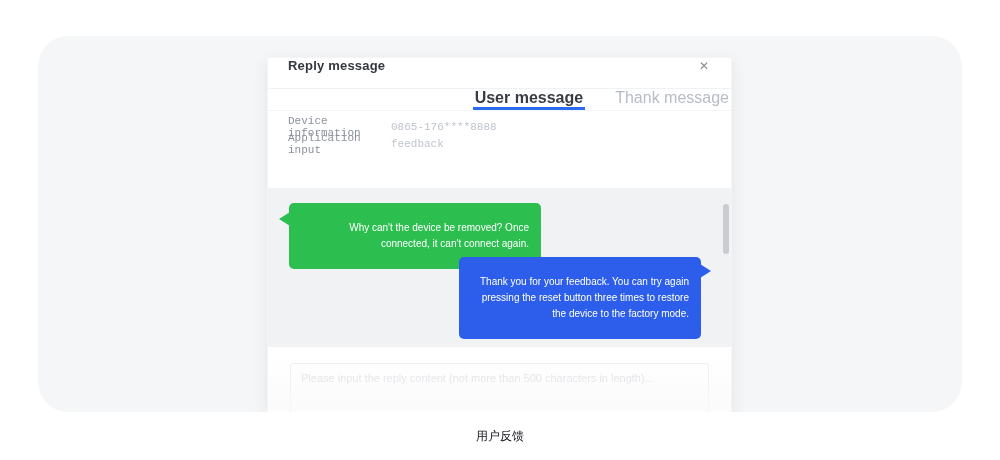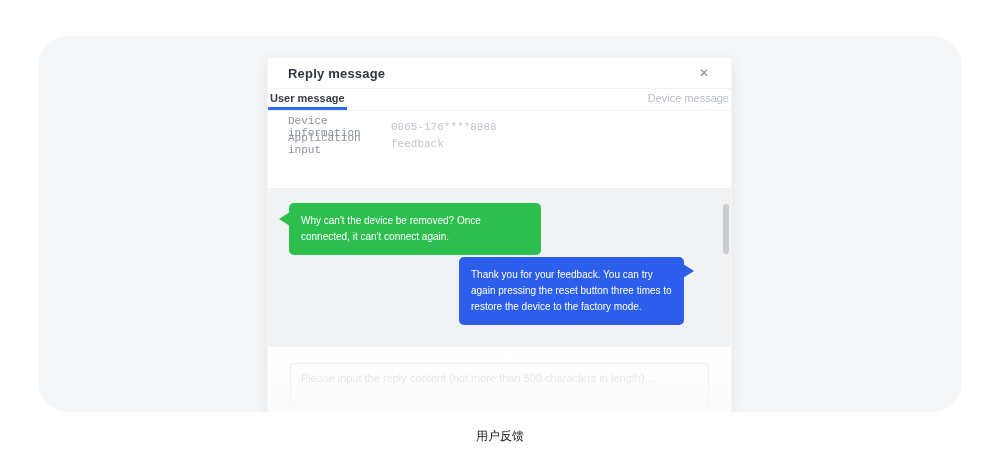--- a/index.html
+++ b/index.html
@@ -7,43 +7,43 @@
     font-family:"Liberation Sans", sans-serif; overflow:hidden; position:relative; }
 
   .stage { position:absolute; left:38px; top:36px; width:924px; height:376px;
     background:#f5f6f7; border-radius:30px; overflow:hidden; }
 
   .dialog { position:absolute; left:229px; top:21px; width:465px; height:355px;
     background:#ffffff; border-radius:3px 3px 0 0;
     border:1px solid rgba(0,0,0,0.04);
     box-shadow:0 4px 16px rgba(0,0,0,0.08); display:flex; flex-direction:column; }
 
-  .dlg-header { height:31px; flex:0 0 31px; display:flex; align-items:center;
+  .dlg-header { height:31px; flex:0 0 31px; display:flex; 
     padding:0 20px; border-bottom:1px solid #f0f1f2; }
   .dlg-title { font-size:13px; font-weight:600; color:#33383f; letter-spacing:.2px; }
   .dlg-close { margin-left:auto; font-size:12px; color:#878d96; cursor:pointer;
     line-height:1; padding:2px; }
 
-  .dlg-tabs { height:22px; flex:0 0 22px; display:flex; justify-content:space-between;
-    border-bottom:1px solid #f2f3f4; font-size:11px; }
+  .dlg-tabs { height:22px; flex:0 0 22px; display:flex; justify-content:flex-end;
+    gap:28px; border-bottom:1px solid #f2f3f4; font-size:16px; }
   .tab { height:100%; display:flex; align-items:center; cursor:pointer; padding:0 2px; }
   .tab.active { color:#383d44; font-weight:700; border-bottom:3px solid #2b6bf2; }
   .tab.inactive { color:#b7bcc4; border-bottom:3px solid transparent; }
 
   .dlg-info { flex:0 0 77px; padding:8px 20px 14px;font-family:Liberation Mono, monospace; }
   .info-row { height:16.5px; display:flex; align-items:center; font-size:11px; }
   .info-label { width:103px; color:#8b919b; flex:0 0 103px; }
   .info-value { color:#bfc4cc; }
 
   .chat { flex:0 0 159px; background:#f1f2f4; position:relative; }
 
-  .bubble { position:absolute; padding:10px 12px; border-radius:5px; color:#ffffff;
-    font-size:10px; line-height:16px; }
+  .bubble { position:absolute; padding:17px 12px; border-radius:5px; color:#ffffff;
+    font-size:10px; line-height:16px;text-align:right; }
   .bubble-green { left:21px; top:15px; width:252px; background:#2dbe50; }
-  .bubble-blue  { left:191px; top:69px; width:225px; background:#2c5eeb; }
+  .bubble-blue  { left:191px; top:69px; width:242px; background:#2c5eeb; }
   .tail { position:absolute; width:0; height:0; border-style:solid; }
   .tail-left { left:-10px; top:9px; border-width:7px 11px 7px 0;
     border-color:transparent #2dbe50 transparent transparent; }
   .tail-right { right:-10px; top:7px; border-width:7px 0 7px 11px;
     border-color:transparent transparent transparent #2c5eeb; }
 
   .scroll-thumb { position:absolute; right:2px; top:16px; width:6px; height:50px;
     background:#c9ccd0; border-radius:3px; cursor:pointer; }
 
   .reply-panel { flex:1 1 auto; background:#ffffff; padding:16px 22px 0; }
@@ -68,21 +68,21 @@
     <div class="dlg-header">
       <span class="dlg-title">Reply message</span>
       <span class="dlg-close">✕</span>
     </div>
 
     <div class="dlg-tabs">
       <div class="tab active">
         <span>User message</span>
       </div>
       <div class="tab inactive">
-        <span>Device message</span>
+        <span>Thank message</span>
       </div>
     </div>
 
     <div class="dlg-info">
       <div class="info-row">
         <span class="info-label">Device information</span>
         <span class="info-value">0865-176****8888</span>
       </div>
       <div class="info-row">
         <span class="info-label">Application input</span>

